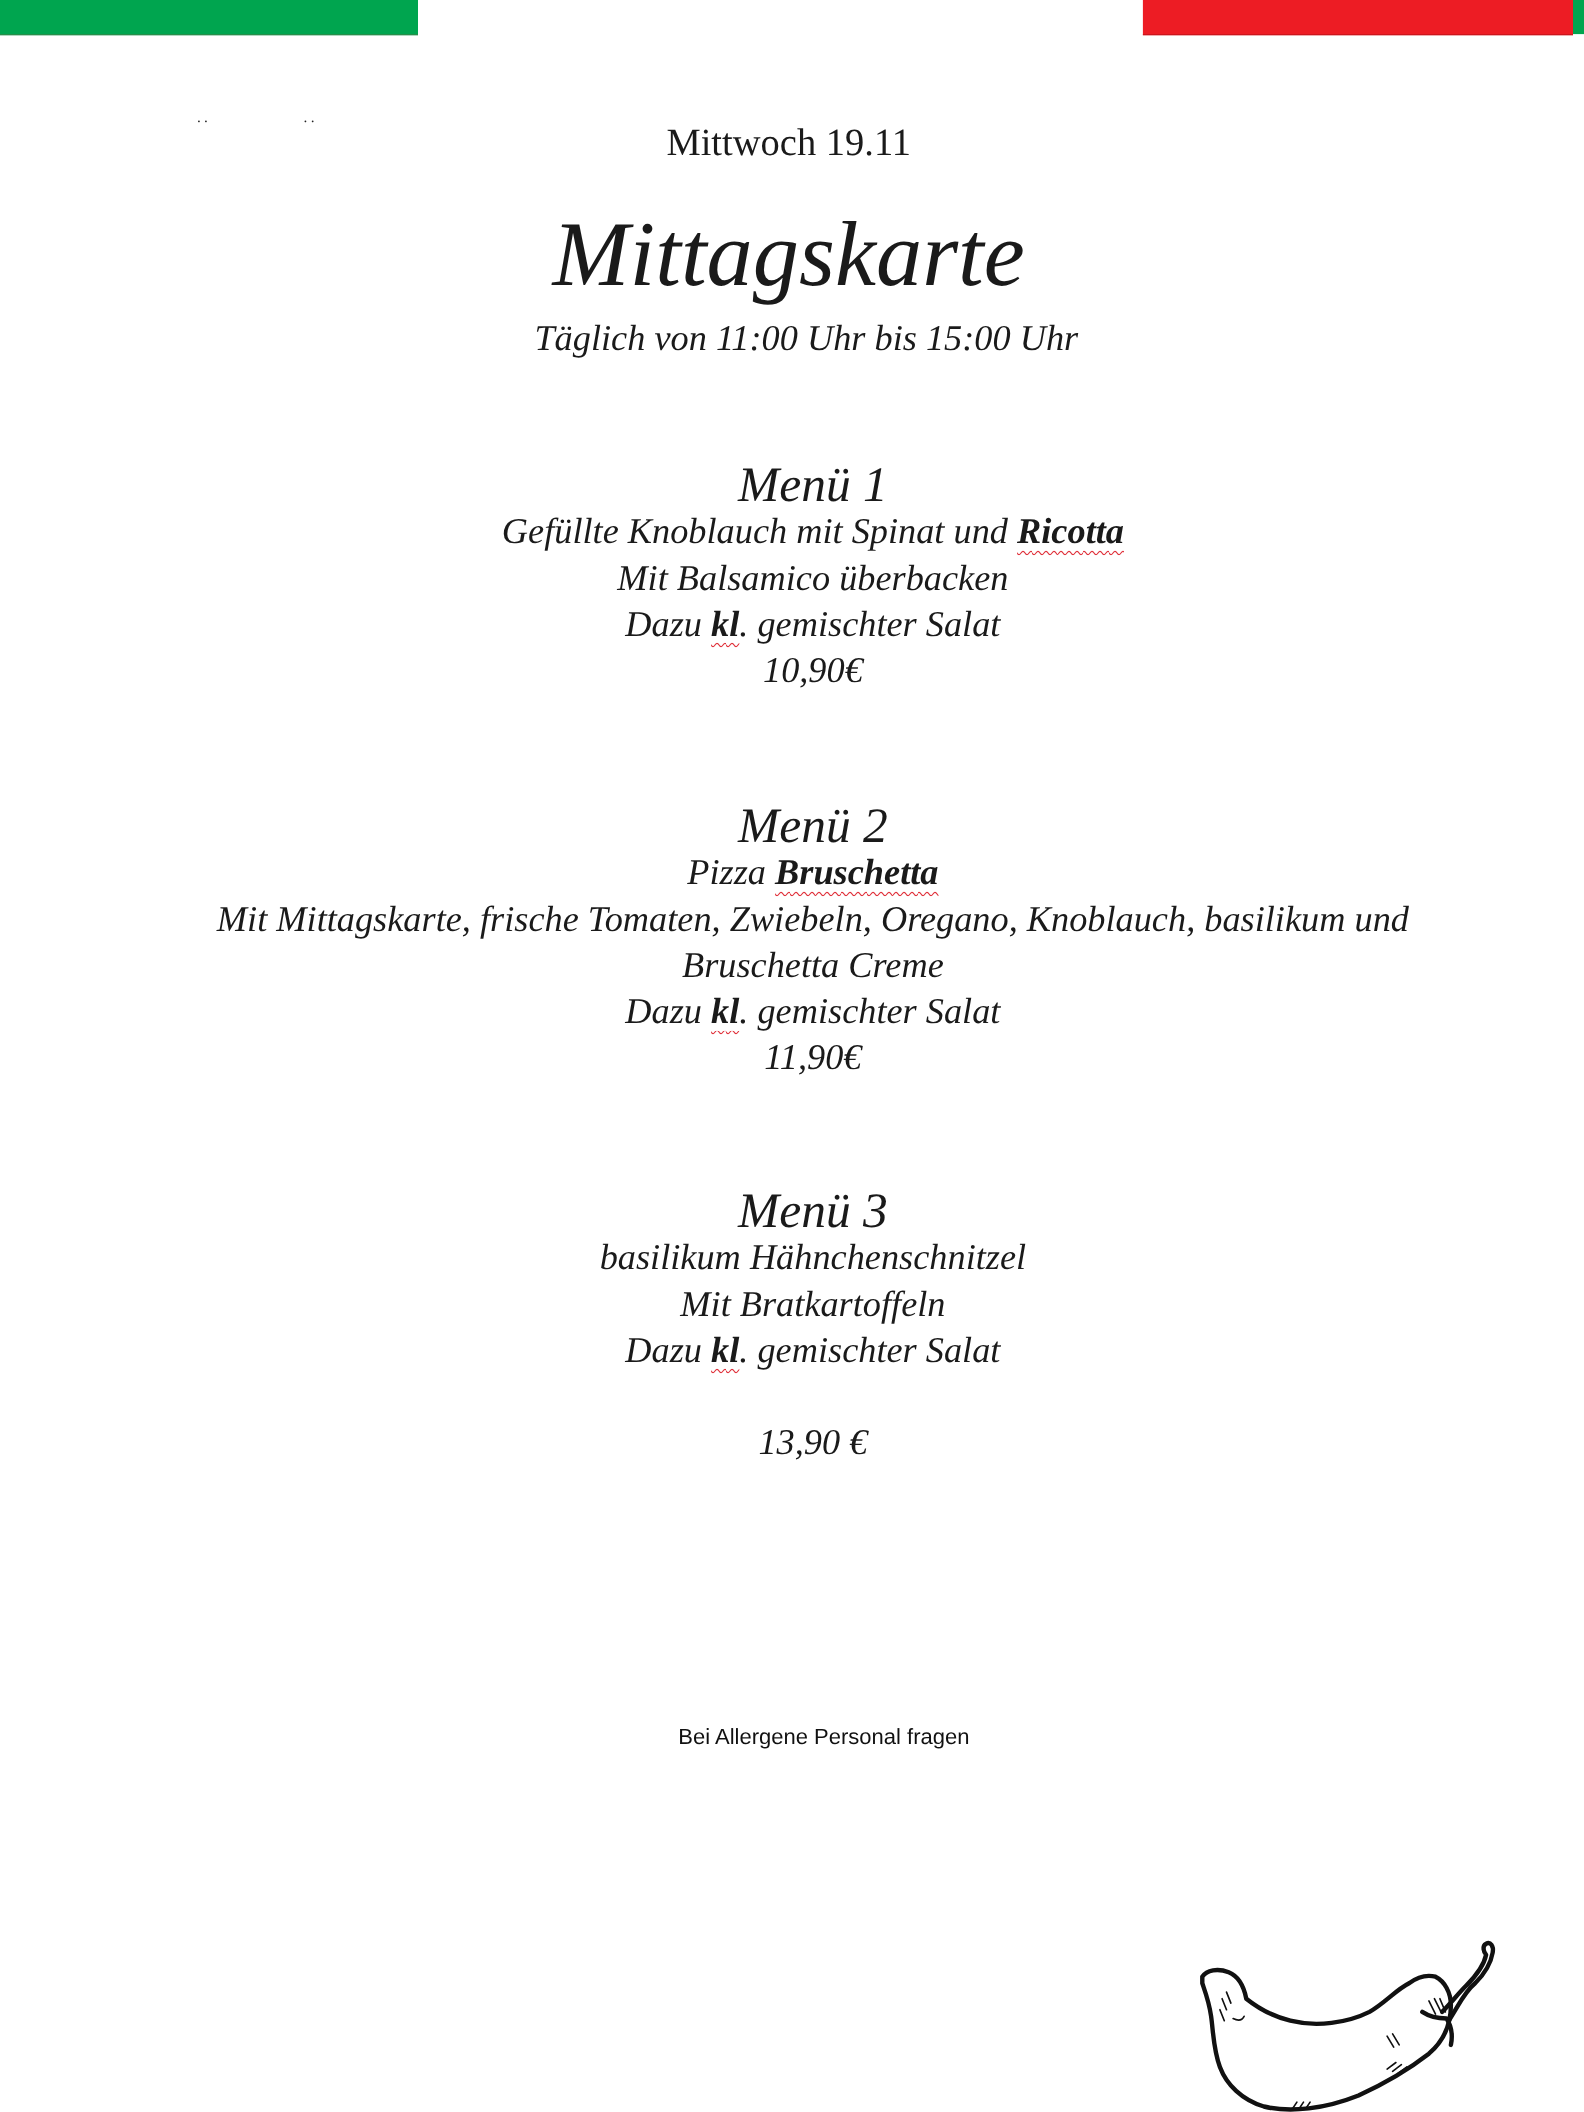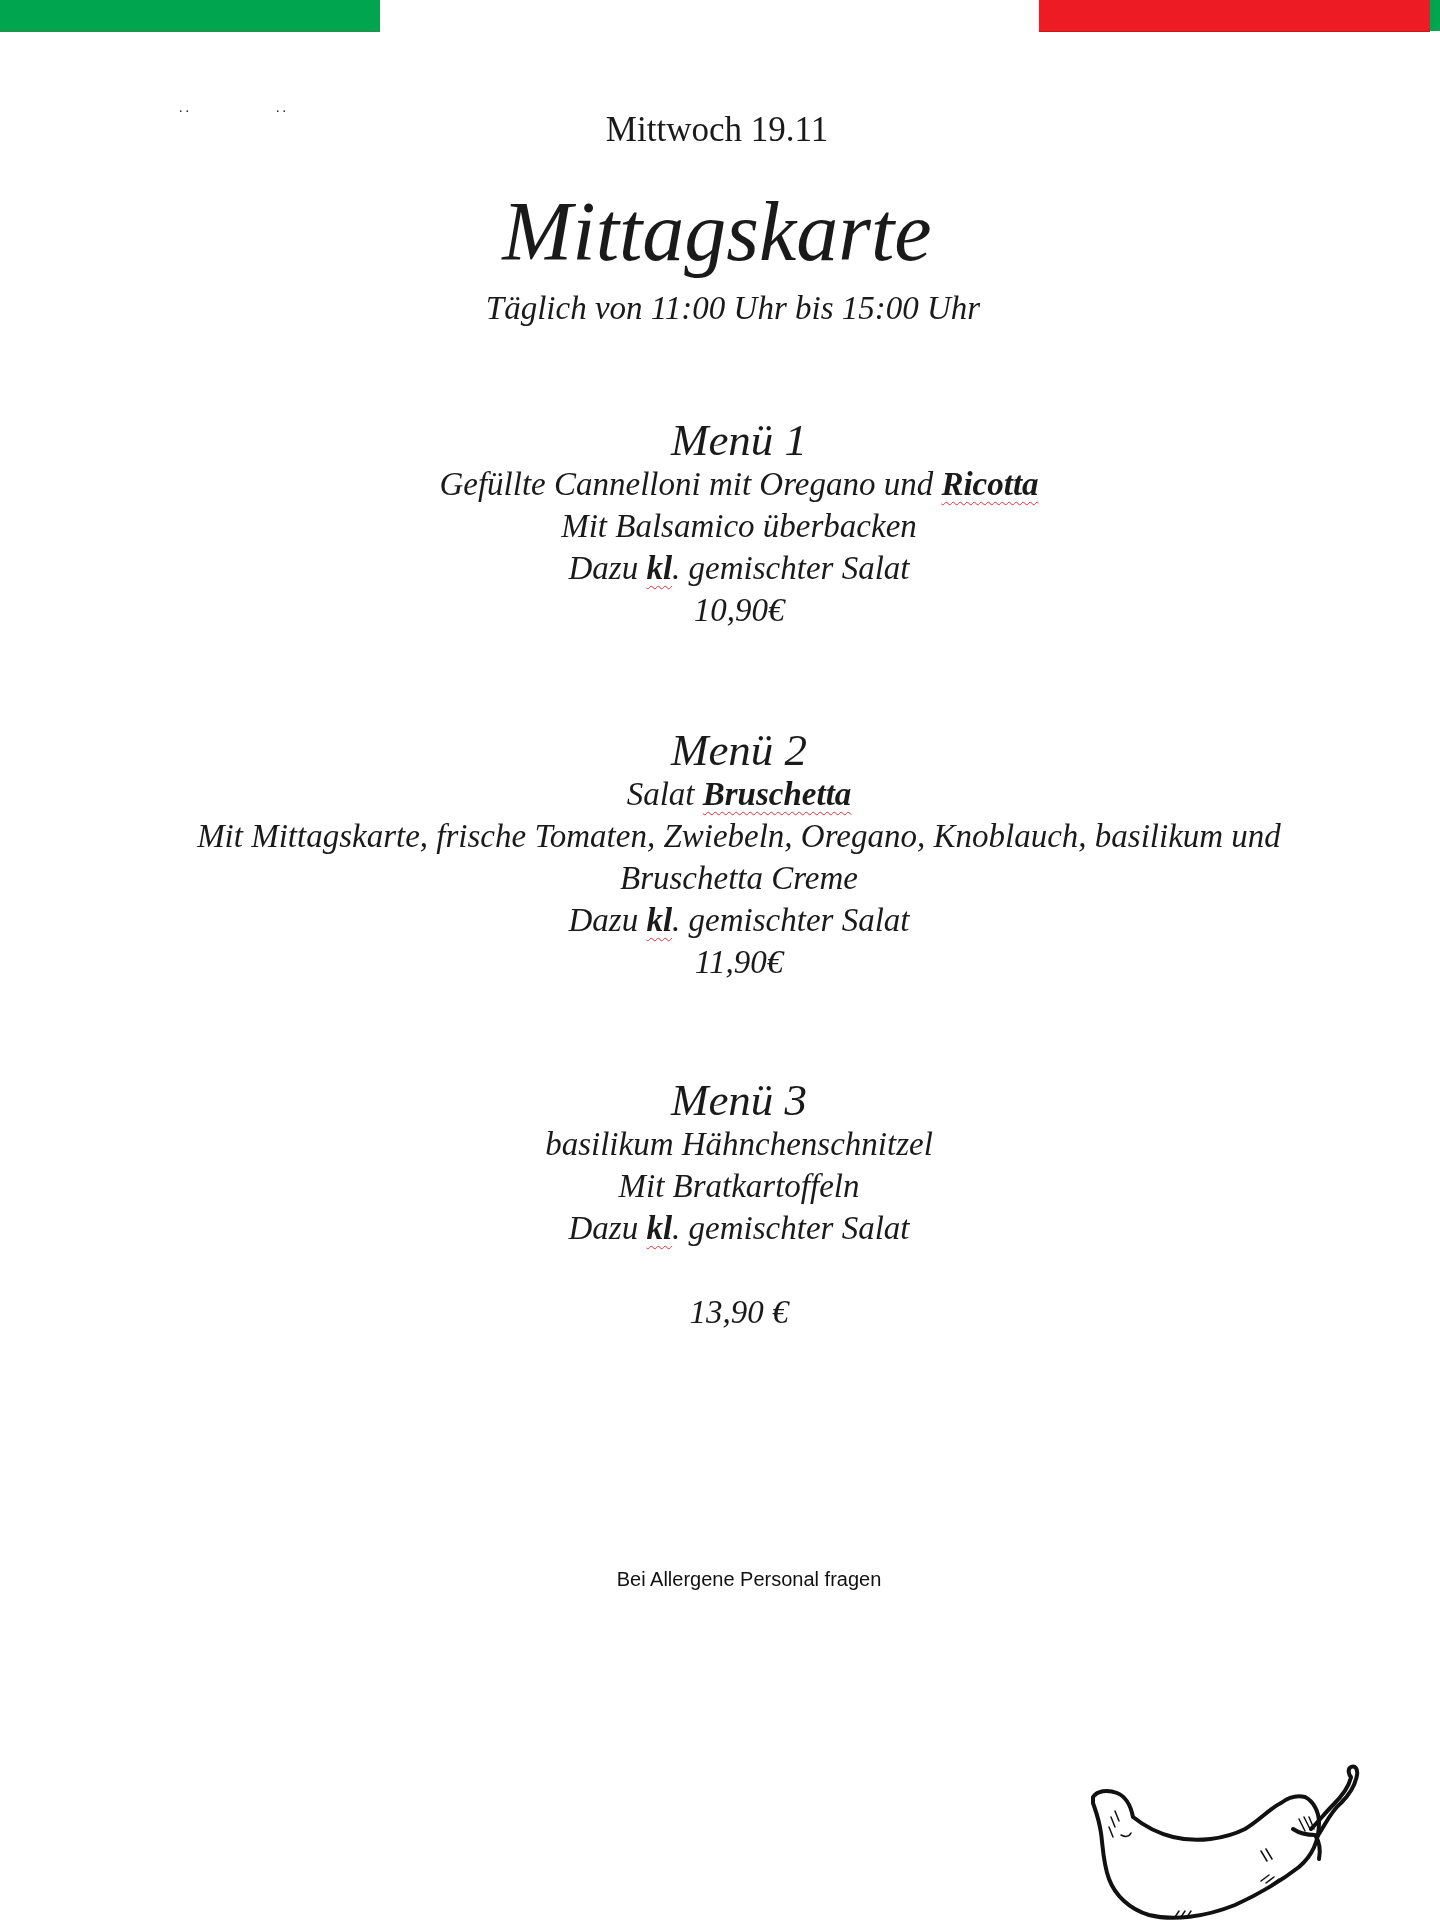--- a/index.html
+++ b/index.html
@@ -137,29 +137,29 @@
 
 <div class="dots dots-1">..</div>
 <div class="dots dots-2">..</div>
 
 <div class="centered date-line">Mittwoch 19.11</div>
 <div class="centered title">Mittagskarte</div>
 <div class="centered hours">Täglich von 11:00 Uhr bis 15:00 Uhr</div>
 
 <section class="menu-block" id="menu-1">
   <div class="menu-heading">Menü 1</div>
-  <div class="menu-line"><span>Gefüllte Cannelloni mit Oregano und </span><span class="spell">Ricotta</span><span></span></div>
+  <div class="menu-line"><span>Gefüllte Knoblauch mit Spinat und </span><span class="spell">Ricotta</span><span></span></div>
   <div class="menu-line"><span>Mit Balsamico überbacken</span></div>
   <div class="menu-line"><span>Dazu </span><span class="spell">kl</span><span>. gemischter Salat</span></div>
   <div class="menu-line">10,90€</div>
 </section>
 
 <section class="menu-block" id="menu-2">
   <div class="menu-heading">Menü 2</div>
-  <div class="menu-line"><span>Salat </span><span class="spell">Bruschetta</span></div>
+  <div class="menu-line"><span>Pizza </span><span class="spell">Bruschetta</span></div>
   <div class="menu-line"><span>Mit Mittagskarte, frische Tomaten, Zwiebeln, Oregano, Knoblauch, basilikum und</span></div>
   <div class="menu-line"><span>Bruschetta Creme</span></div>
   <div class="menu-line"><span>Dazu </span><span class="spell">kl</span><span>. gemischter Salat</span></div>
   <div class="menu-line">11,90€</div>
 </section>
 
 <section class="menu-block" id="menu-3">
   <div class="menu-heading">Menü 3</div>
   <div class="menu-line"><span>basilikum Hähnchenschnitzel</span></div>
   <div class="menu-line"><span>Mit Bratkartoffeln</span></div>

